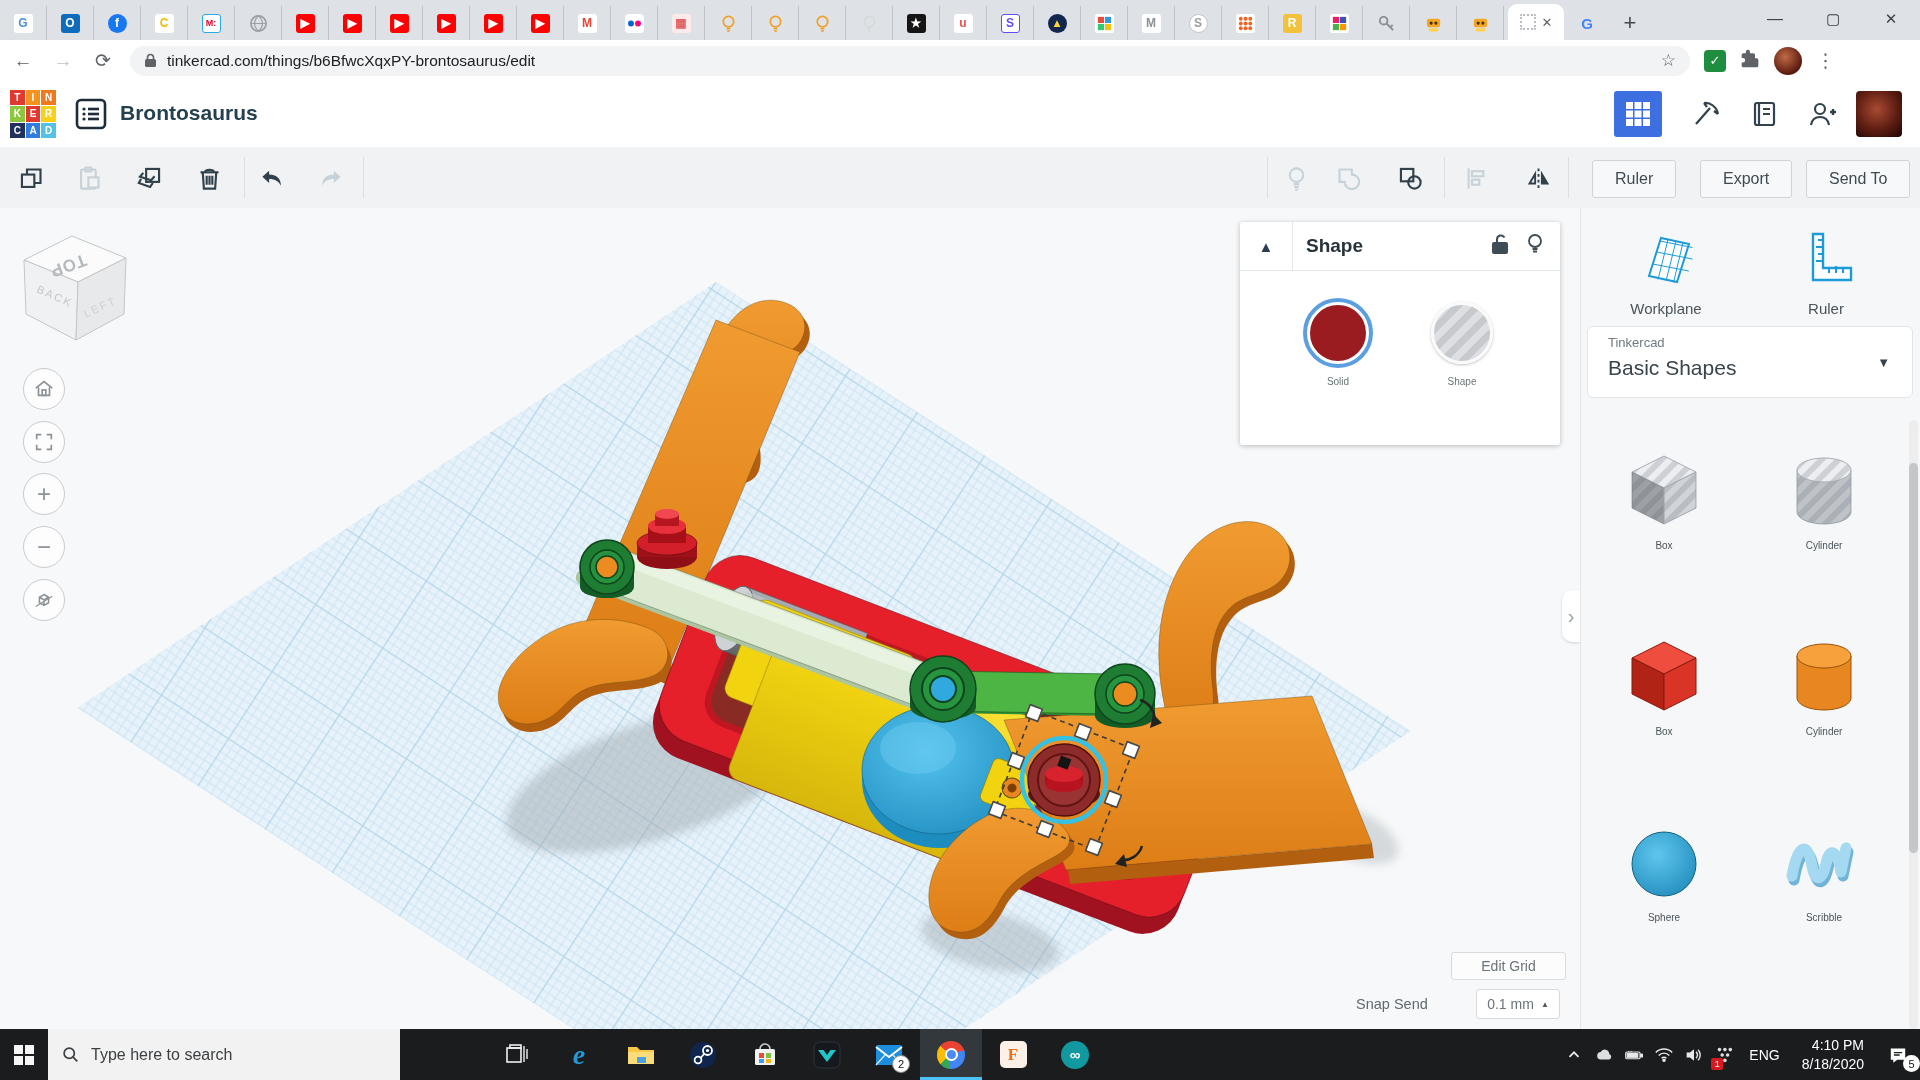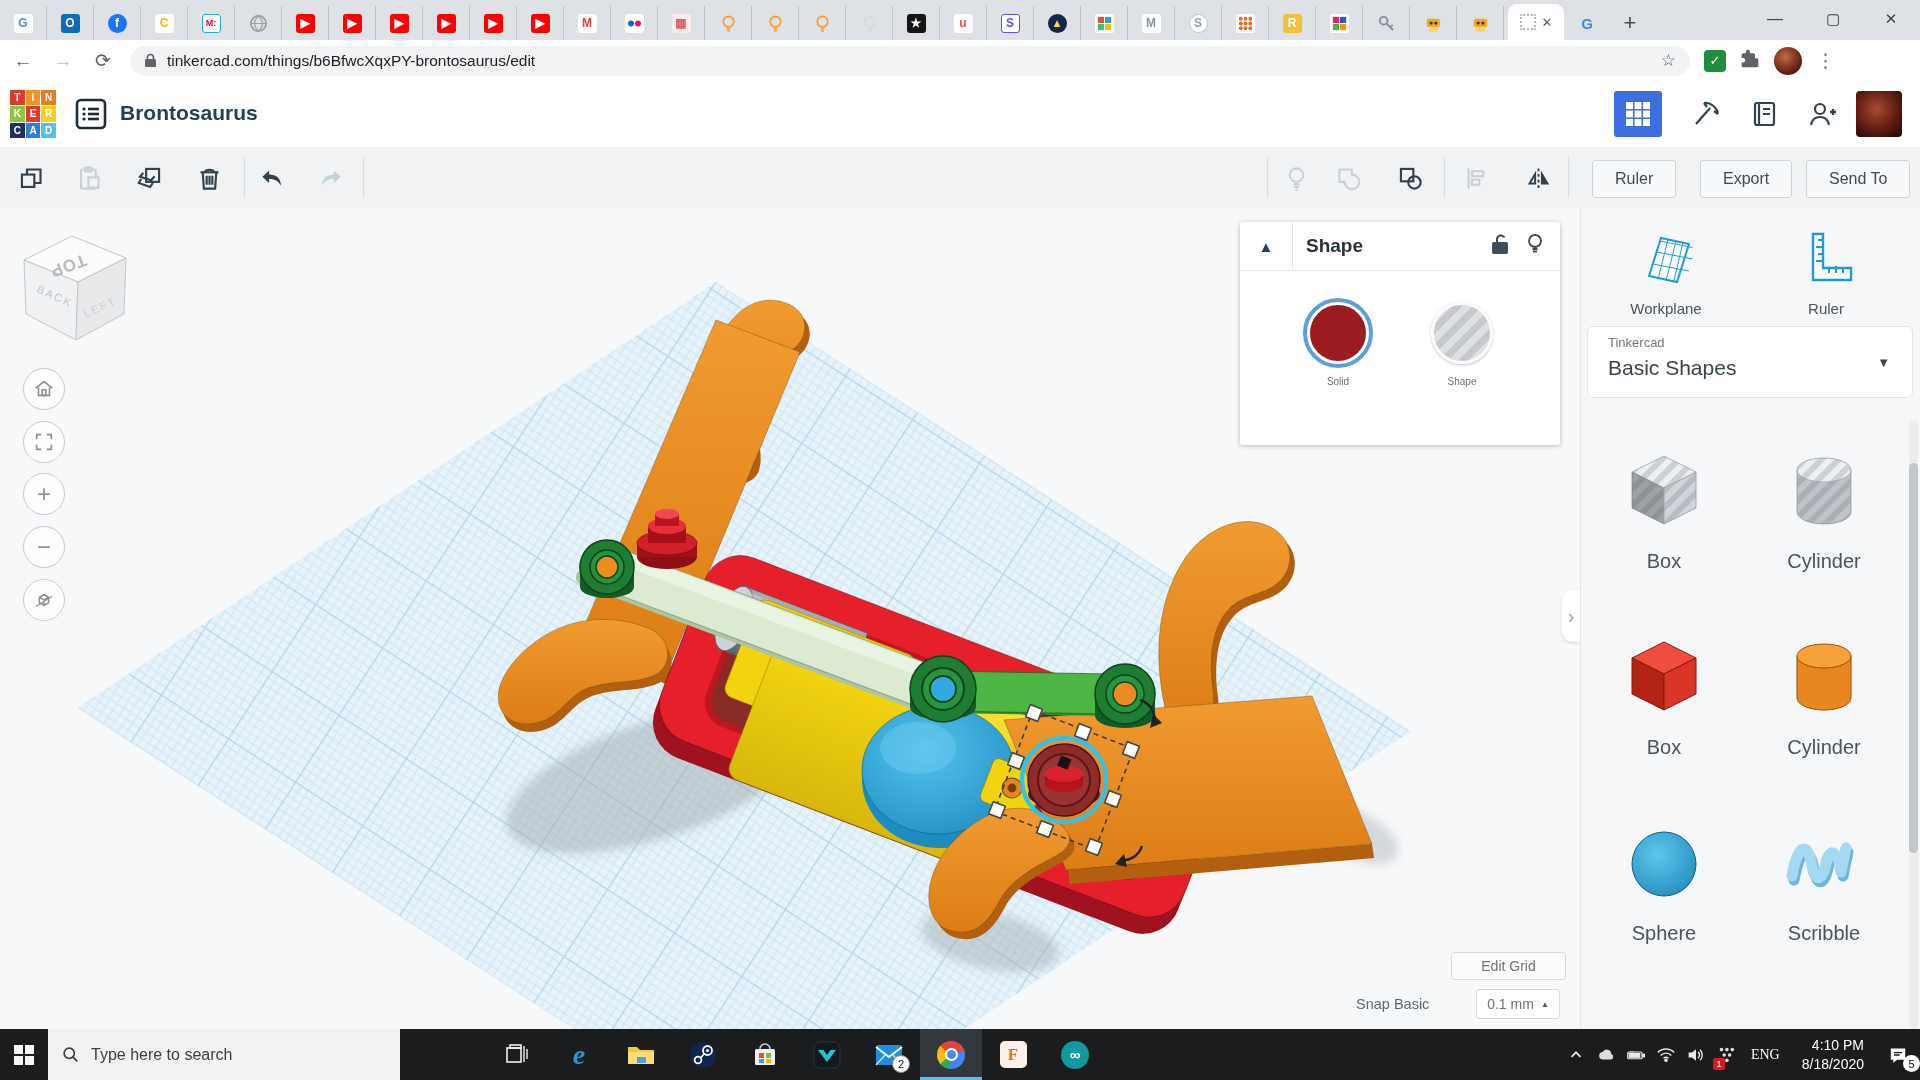--- a/index.html
+++ b/index.html
@@ -62,35 +62,35 @@
   
   #sidebar{left:1580px;top:208px;width:340px;height:821px;background:#f6f7f8;border-left:1px solid #e4e6e8;box-sizing:border-box;}
   .sb-tool{position:absolute;width:120px;text-align:center;}
   .sb-tool-label{margin-top:6px;font-size:15px;color:#4a545a;}
   #library-card{left:6px;top:118px;width:326px;height:72px;background:#fff;border:1px solid #e3e6e8;border-radius:6px;box-sizing:border-box;padding:8px 0 0 20px;}
   #library-brand{font-size:13px;color:#707a80;}
   #library-name{font-size:21px;color:#3a444b;margin-top:6px;}
   #library-caret{position:absolute;right:22px;top:28px;color:#3a444b;font-size:13px;}
   .shape-item{position:absolute;width:130px;text-align:center;}
   .shape-item svg{width:88px;height:88px;}
-  .shape-label{font-size:20px;color:#4a545a;margin-top:12px;}
+  .shape-label{font-size:10px;color:#4a545a;margin-top:2px;}
   #sb-scroll-track{left:328px;top:212px;width:9px;height:609px;background:#ededee;border-radius:5px;}
   #sb-scroll-thumb{left:328px;top:255px;width:9px;height:390px;background:#c4c7ca;border-radius:5px;}
   
   #taskbar{left:0;top:1029px;width:1920px;height:51px;background:#1b1c1e;display:flex;align-items:center;}
   #start-btn{width:48px;height:51px;display:flex;align-items:center;justify-content:center;}
   #search-box{width:352px;height:51px;background:#f2f2f2;display:flex;align-items:center;gap:12px;padding-left:14px;box-sizing:border-box;}
   #search-box span{font-size:16px;color:#3c4043;}
   .tb-app{width:62px;height:51px;display:flex;align-items:center;justify-content:center;position:relative;}
   .tb-app.active{background:#33383d;box-shadow:inset 0 -3px 0 #4cc2ff;}
   .tb-badge{position:absolute;right:10px;bottom:7px;width:16px;height:16px;border-radius:50%;background:#fff;color:#111;font-size:11px;display:flex;align-items:center;justify-content:center;border:1px solid #888;}
   #tray{margin-left:auto;display:flex;align-items:center;height:51px;}
   .tray-ic{width:30px;height:51px;display:flex;align-items:center;justify-content:center;color:#e8e8e8;position:relative;}
   .tray-ic svg{width:18px;height:18px;}
-  #tray-lang{color:#fff;font-size:14px;padding:0 10px;font-family:Liberation Serif, serif;}
+  #tray-lang{color:#fff;font-size:14px;padding:0 10px;}
   #tray-clock{color:#fff;font-size:14px;text-align:right;line-height:1.35;padding:0 12px;}
   .redbadge{position:absolute;left:2px;bottom:10px;background:#d71920;color:#fff;font-size:9px;width:12px;height:12px;border-radius:2px;display:flex;align-items:center;justify-content:center;}
   #notif-badge{position:absolute;right:0px;bottom:8px;width:17px;height:17px;border-radius:50%;background:#fff;color:#111;font-size:11px;display:flex;align-items:center;justify-content:center;}
 </style>
 </head>
 <body>
 
 <div id="tabstrip" class="abs">
   <div id="pinned-tabs" style="display:flex;">
       <div class="ptab">
@@ -646,21 +646,21 @@
   <div class="navcircle abs" style="left:23px;top:318px;font-size:24px;">−</div>
   <div class="navcircle abs" style="left:23px;top:371px;">
       <svg viewBox="0 0 24 24" fill="none" stroke="#8a9298" stroke-width="1.6">
         <path d="M12 6 l5 3 v6 l-5 3 -5-3 V9 Z M7 9 l5 3 5-3 M12 12v6"></path>
         <path d="M3 19 L21 8" stroke-width="1.2"></path>
       </svg>
     </div>
 
   
   <div id="editgrid-btn" class="abs">Edit Grid</div>
-  <span id="snapgrid-label" class="abs">Snap Basic</span>
+  <span id="snapgrid-label" class="abs">Snap Send</span>
   <div id="snapgrid-value" class="abs">
       <span>0.1 mm</span>
       <span class="caret">▲</span>
     </div>
   <div id="collapse-tab" class="abs">›</div>
 </div>
 
 <div id="shape-panel" class="abs">
   <div id="sp-header">
     <div id="sp-collapse">▲</div>

